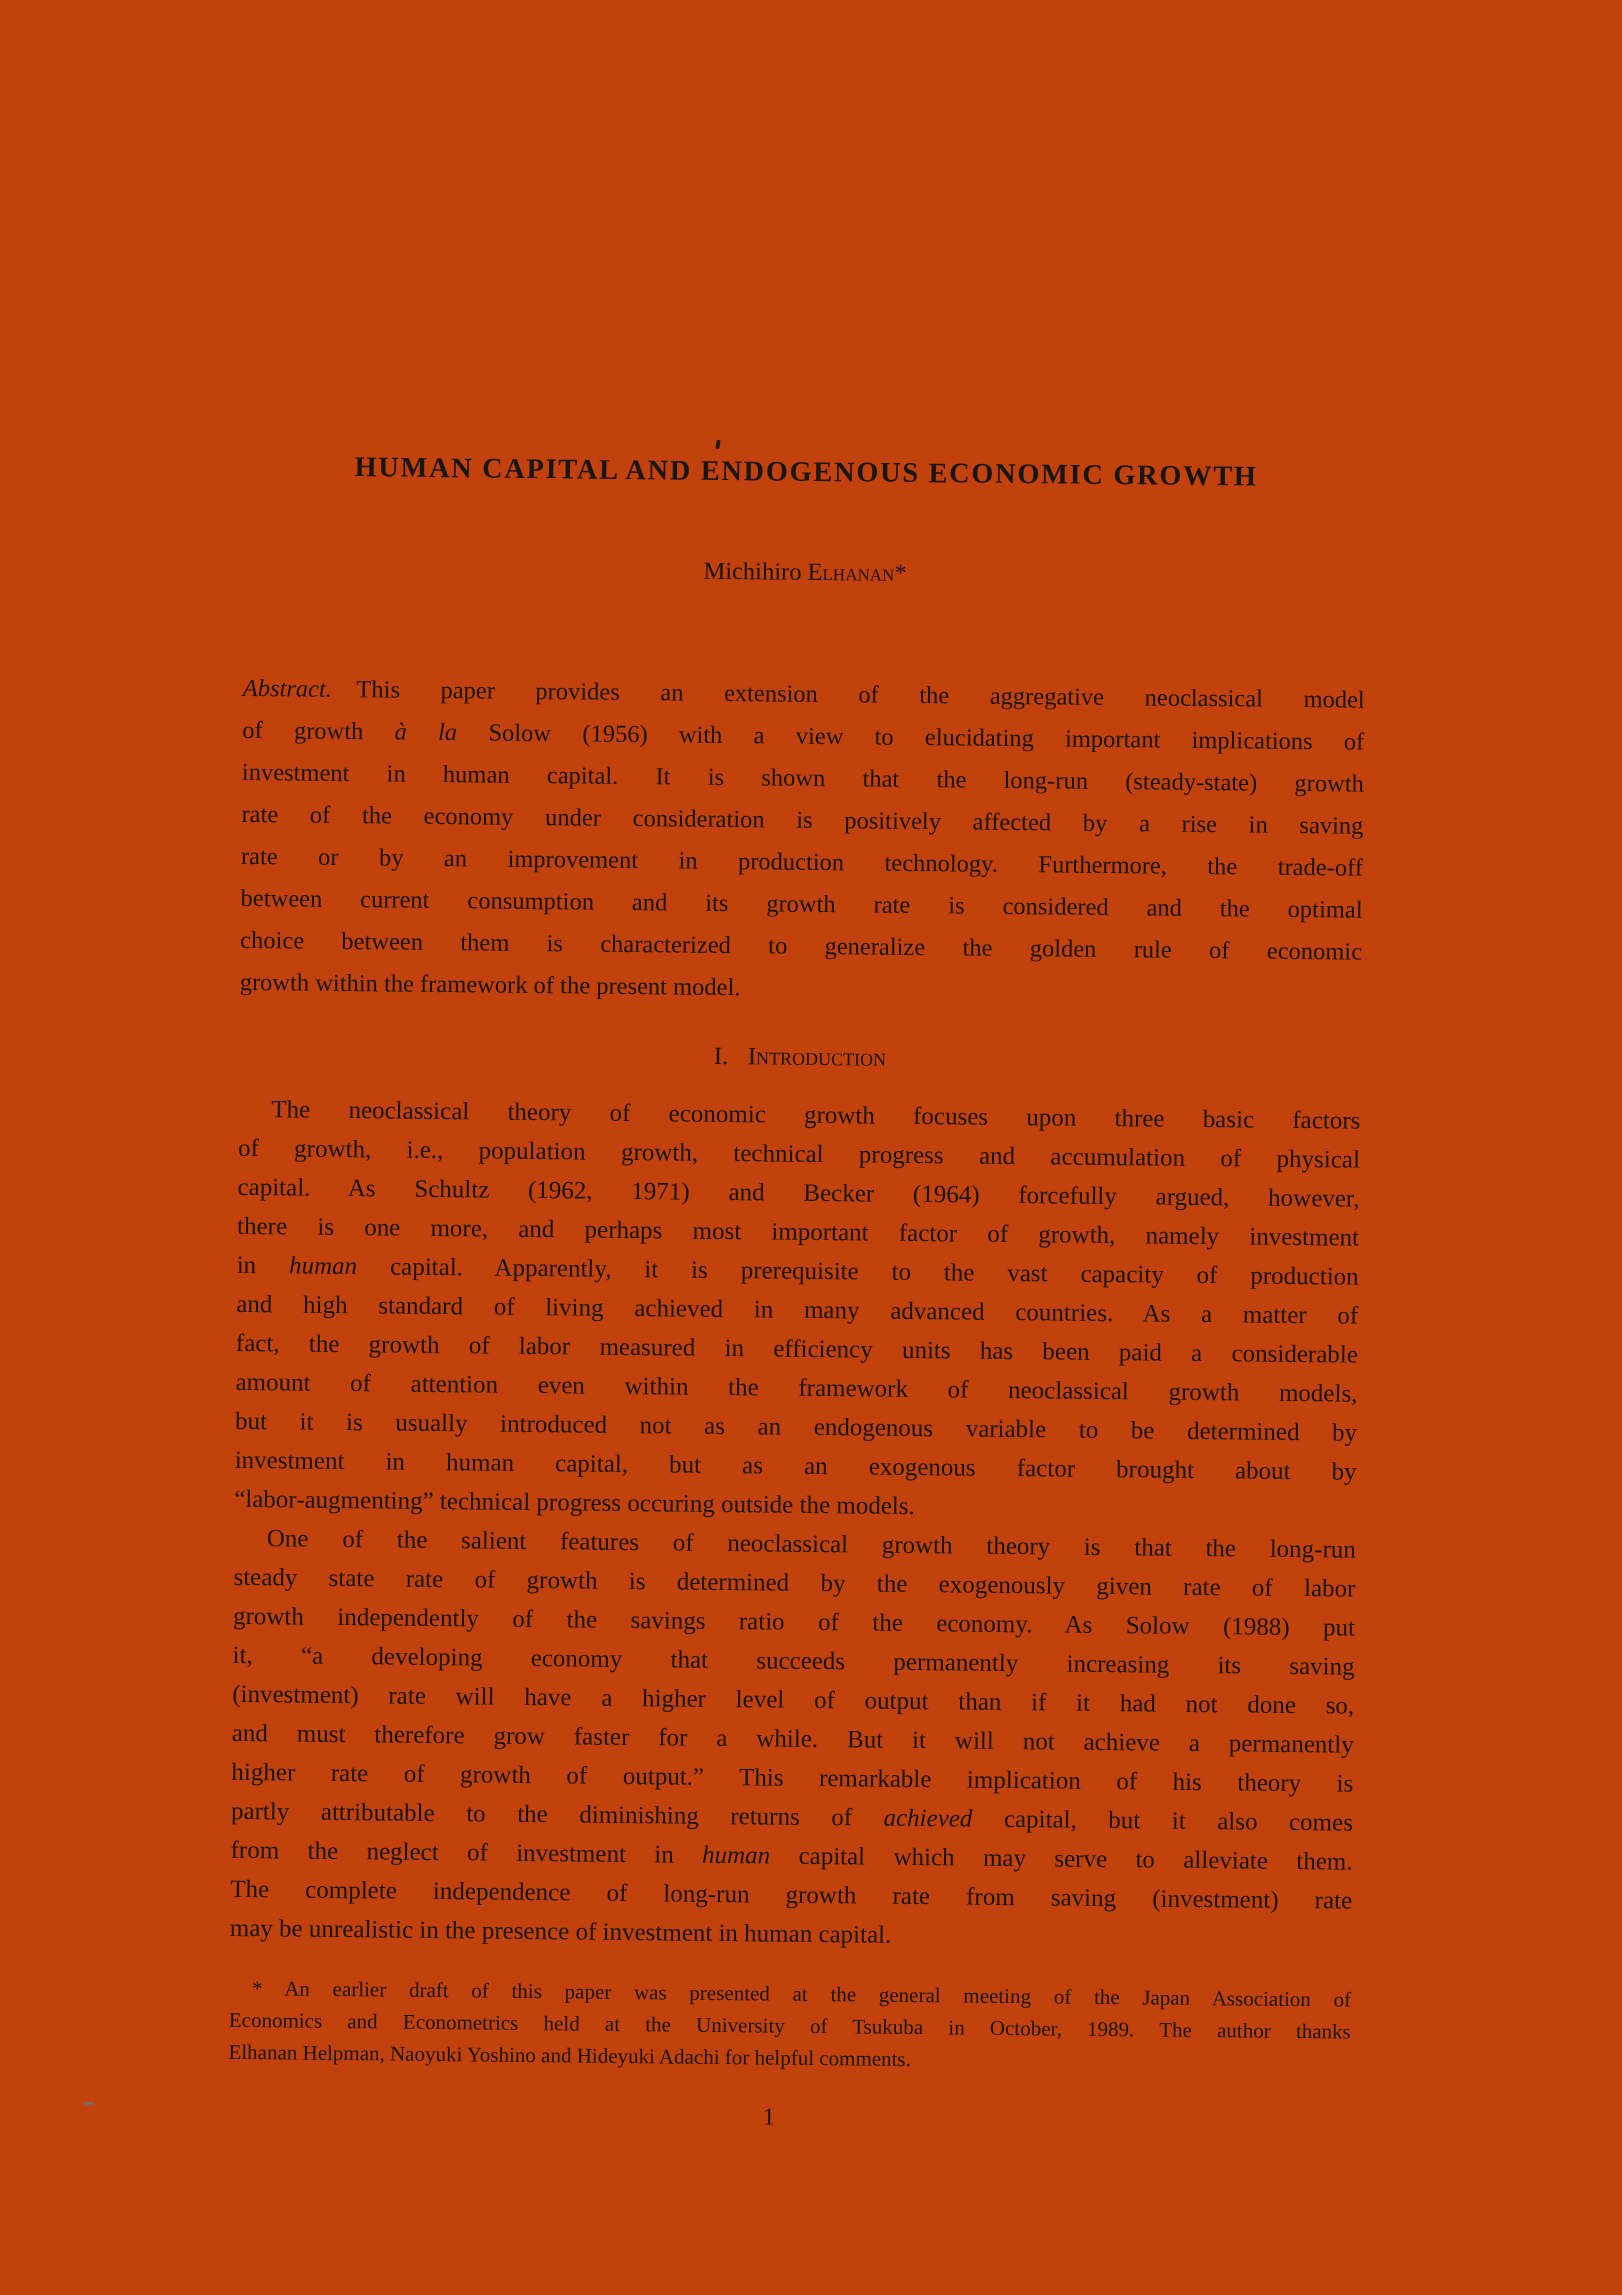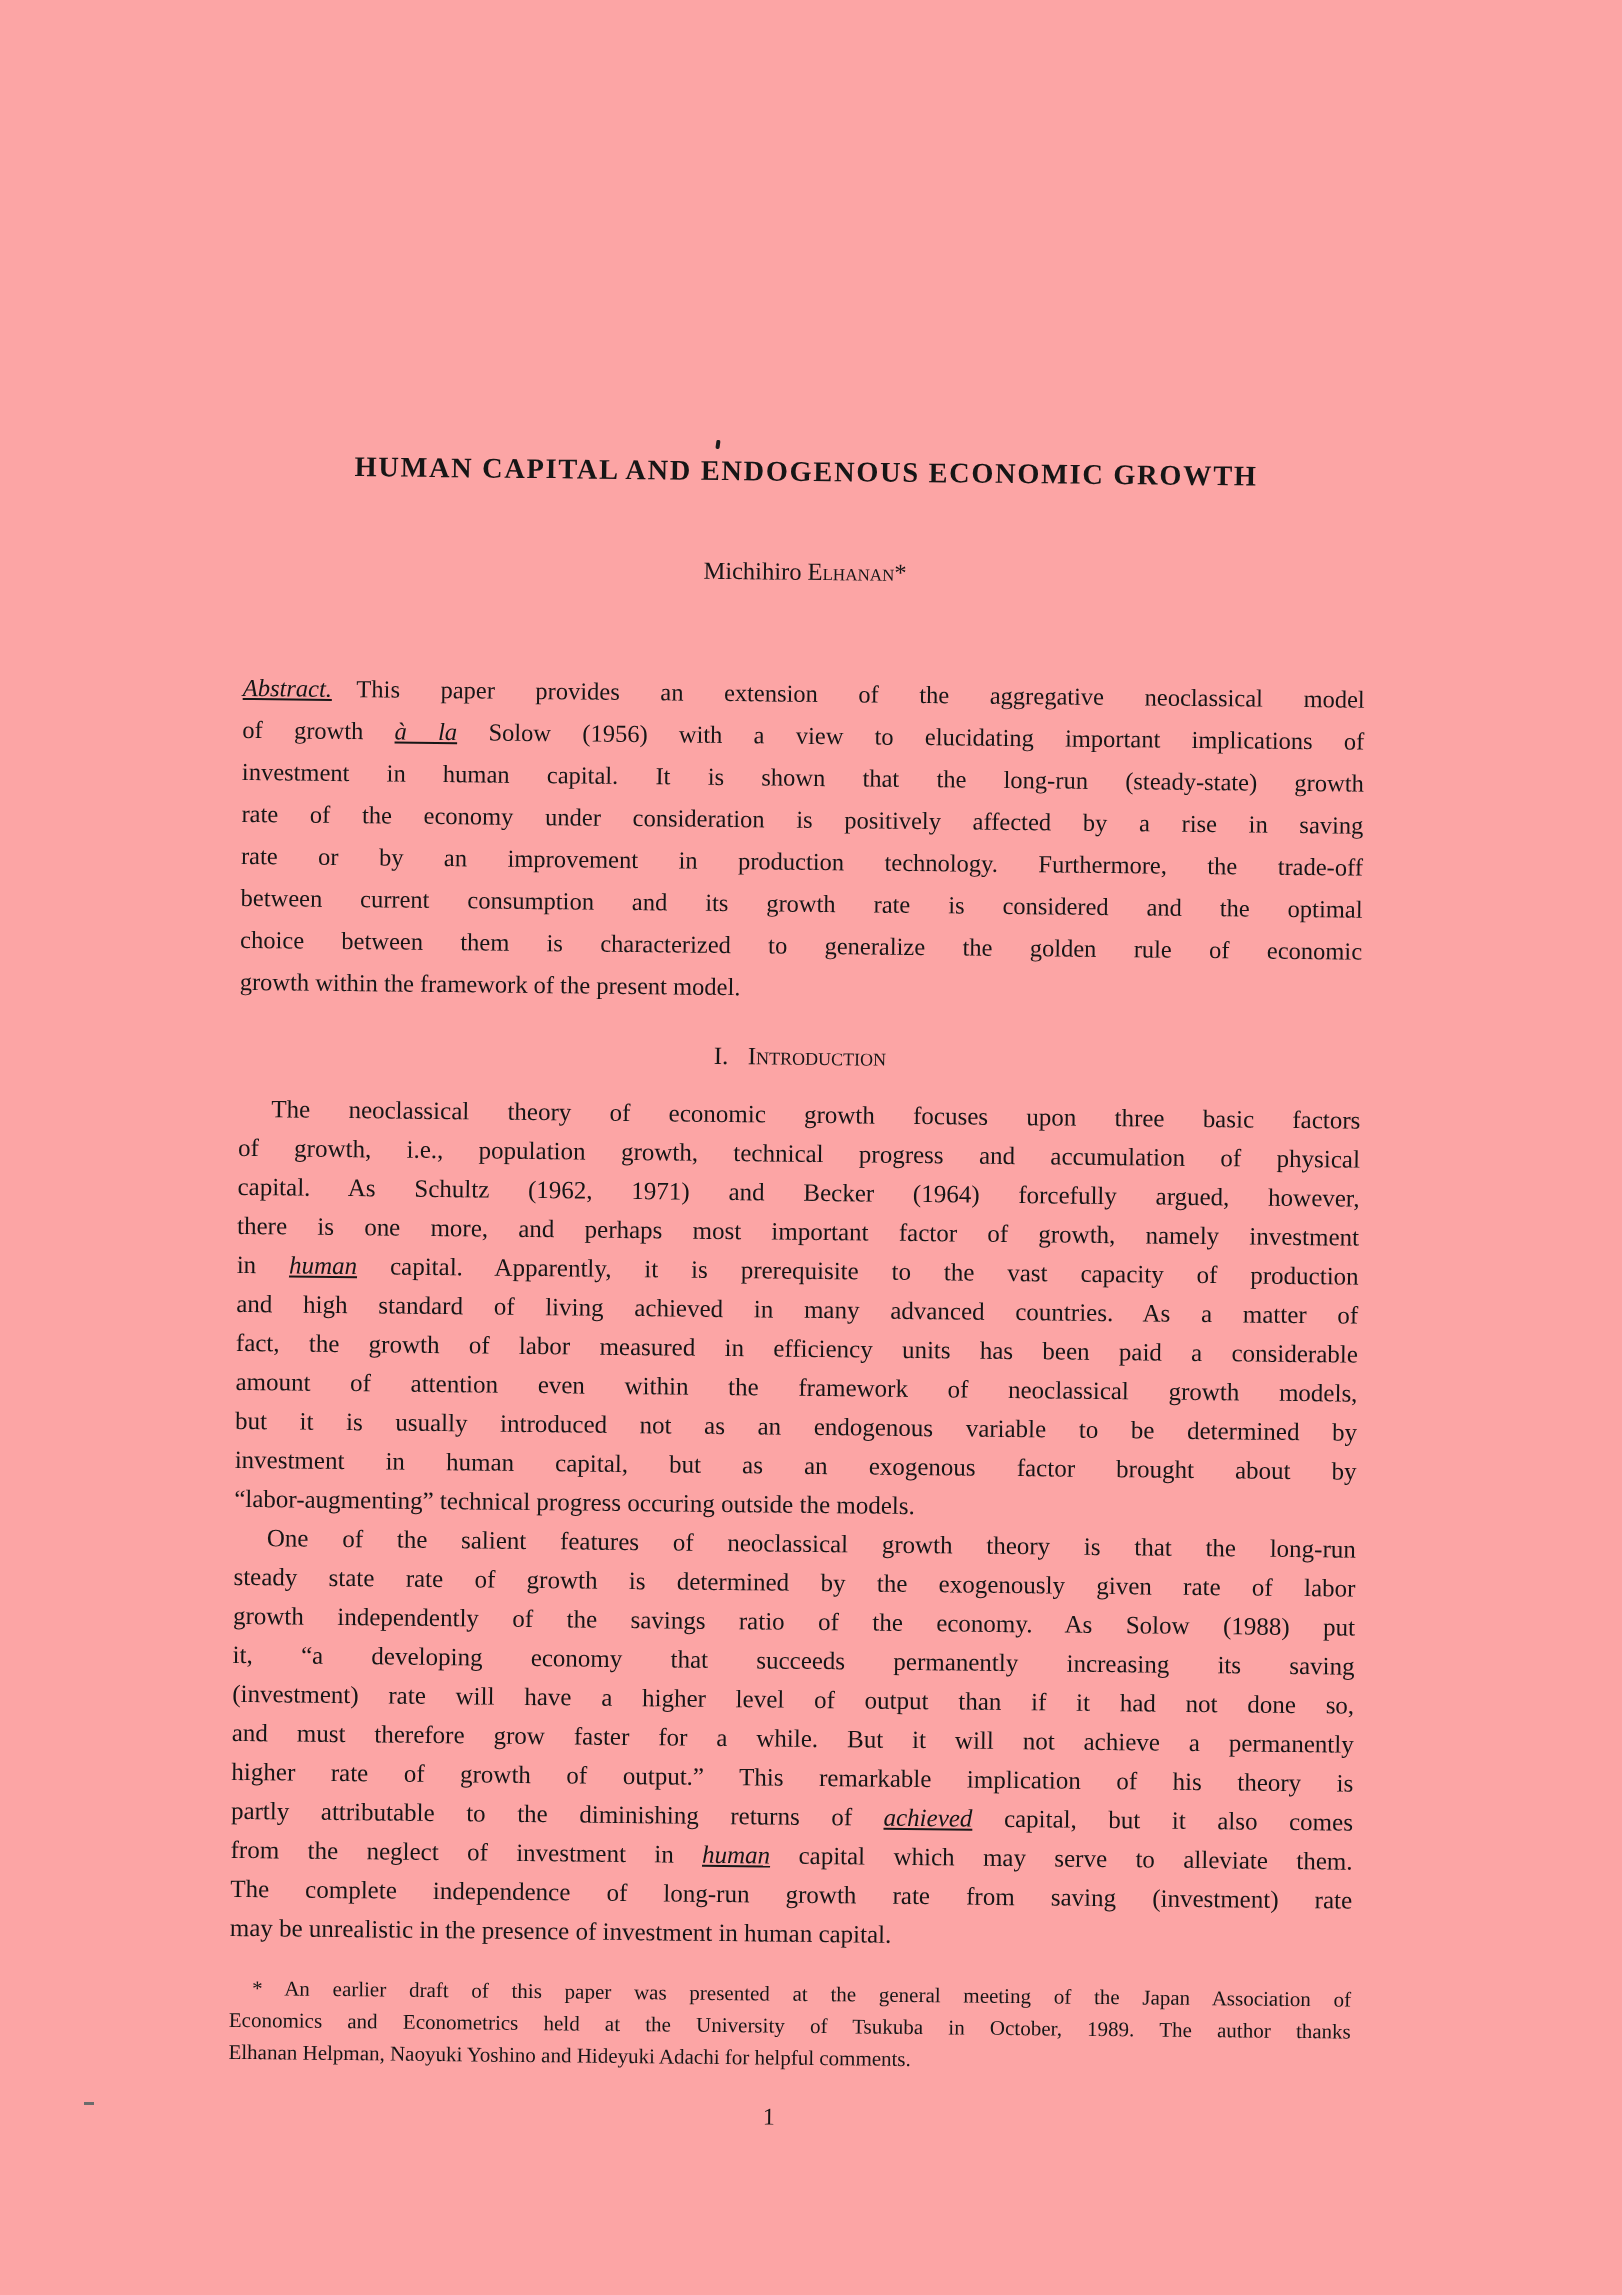--- a/index.html
+++ b/index.html
@@ -1,19 +1,19 @@
 <!DOCTYPE html>
 <html style="font-size:9px"><head>
 <meta charset="utf-8">
 <style>
   html,body { margin:0; padding:0; background:#9a9a9a; }
   .page {
     position:relative;
     width:1622px; height:2295px;
-    background:#fca5a5;
+    background:#c2410c;
     overflow:hidden;
     font-family:"Liberation Serif", serif;
     color:#161616;
   }
   .content {
     position:absolute;
     left:250px; top:0;
     width:1122px;
     transform:rotate(0.6deg);
     transform-origin:0 0;
@@ -28,21 +28,21 @@
     white-space:nowrap;
   }
   .author {
     margin-top:67px;
     text-align:center;
     font-size:24.5px;
     line-height:32px;
     white-space:nowrap;
   }
   .sc { font-variant:small-caps; }
-  .it { font-style:italic;text-decoration:underline; }
+  .it { font-style:italic; }
   .abstract { margin-top:85px; font-size:24.5px; }
   .abstract .line { line-height:42px; }
   .heading {
     margin-top:31px;
     text-align:center;
     font-size:25px;
     line-height:34px;
     white-space:nowrap;
   }
   .heading-num { margin-right:19.3px; }

